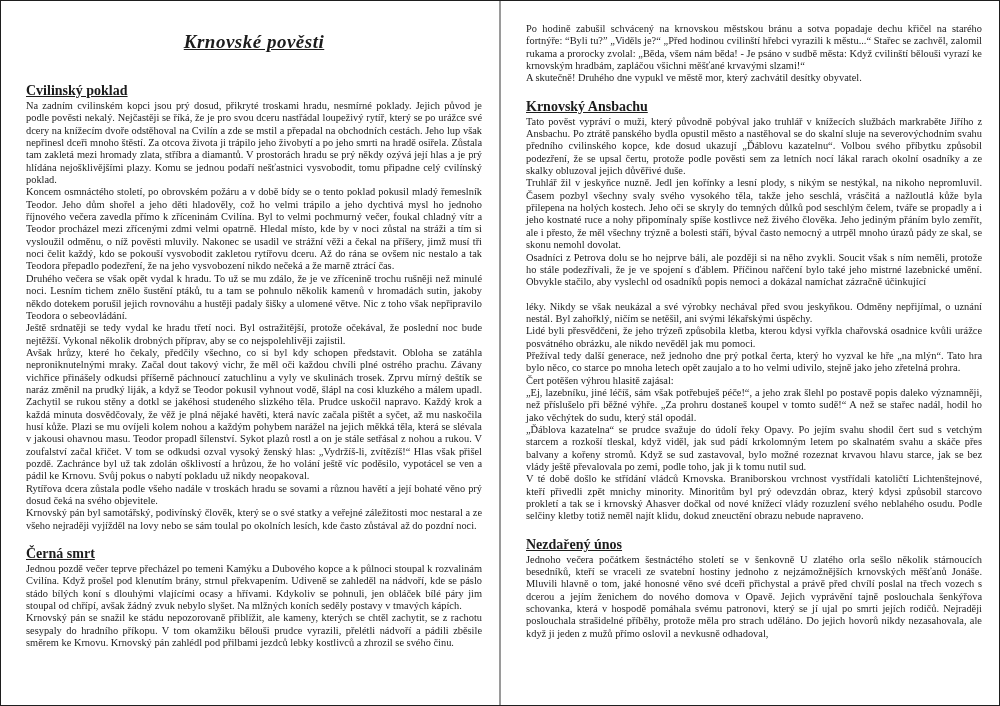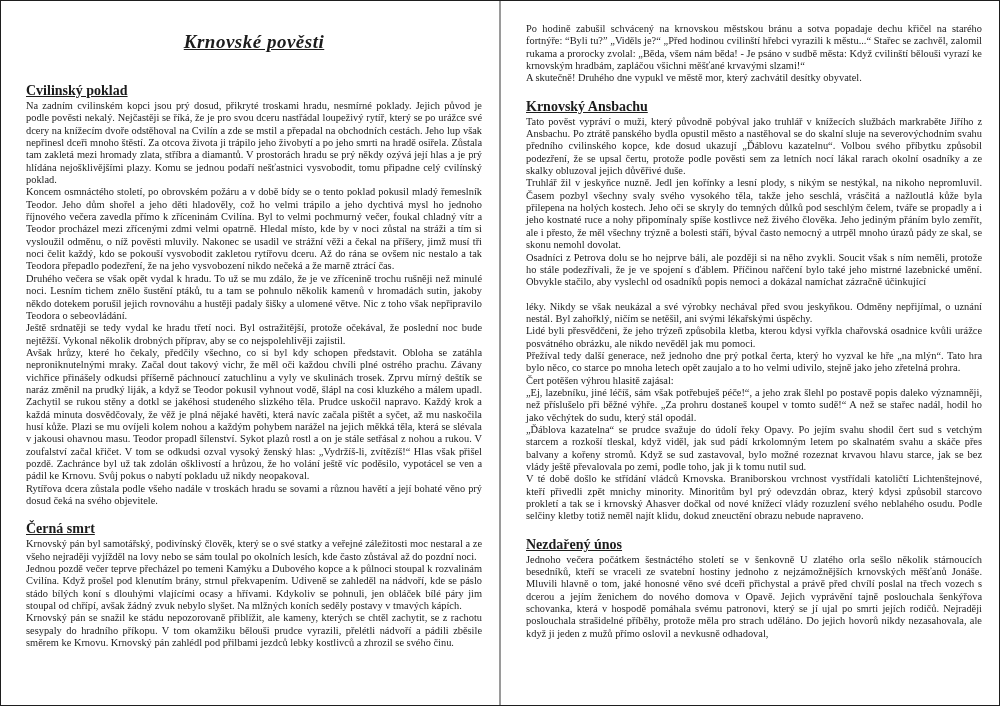--- a/index.html
+++ b/index.html
@@ -55,22 +55,22 @@
 <div class="doc">
   <div class="page page-left">
       <div class="block title">Krnovské pověsti</div>
       <div class="block heading">Cvilinský poklad</div>
       <div class="block para">Na zadním cvilinském kopci jsou prý dosud, přikryté troskami hradu, nesmírné poklady. Jejich původ je podle pověsti nekalý. Nejčastěji se říká, že je pro svou dceru nastřádal loupeživý rytíř, který se po urážce své dcery na knížecím dvoře odstěhoval na Cvilín a zde se mstil a přepadal na obchodních cestách. Jeho lup však nepřinesl dceři mnoho štěstí. Za otcova života ji trápilo jeho živobytí a po jeho smrti na hradě osiřela. Zůstala tam zakletá mezi hromady zlata, stříbra a diamantů. V prostorách hradu se prý někdy ozývá její hlas a je prý hlídána nejošklivějšími plazy. Komu se jednou podaří nešťastnici vysvobodit, tomu připadne celý cvilínský poklad.</div>
       <div class="block para">Koncem osmnáctého století, po obrovském požáru a v době bídy se o tento poklad pokusil mladý řemeslník Teodor. Jeho dům shořel a jeho děti hladověly, což ho velmi trápilo a jeho dychtivá mysl ho jednoho říjnového večera zavedla přímo k zříceninám Cvilína. Byl to velmi pochmurný večer, foukal chladný vítr a Teodor procházel mezi zřícenými zdmi velmi opatrně. Hledal místo, kde by v noci zůstal na stráži a tím si vysloužil odměnu, o níž pověsti mluvily. Nakonec se usadil ve strážní věži a čekal na příšery, jimž musí tři noci čelit každý, kdo se pokouší vysvobodit zakletou rytířovu dceru. Až do rána se ovšem nic nestalo a tak Teodora přepadlo podezření, že na jeho vysvobození nikdo nečeká a že marně ztrácí čas.</div>
       <div class="block para">Druhého večera se však opět vydal k hradu. To už se mu zdálo, že je ve zřícenině trochu rušněji než minulé noci. Lesním tichem znělo šustění ptáků, tu a tam se pohnulo několik kamenů v hromadách sutin, jakoby někdo dotekem porušil jejich rovnováhu a hustěji padaly šišky a ulomené větve. Nic z toho však nepřipravilo Teodora o sebeovládání.</div>
       <div class="block para">Ještě srdnatěji se tedy vydal ke hradu třetí noci. Byl ostražitější, protože očekával, že poslední noc bude nejtěžší. Vykonal několik drobných příprav, aby se co nejspolehlivěji zajistil.</div>
       <div class="block para">Avšak hrůzy, které ho čekaly, předčily všechno, co si byl kdy schopen představit. Obloha se zatáhla neproniknutelnými mraky. Začal dout takový vichr, že měl oči každou chvíli plné ostrého prachu. Závany vichřice přinášely odkudsi příšerně páchnoucí zatuchlinu a vyly ve skulinách trosek. Zprvu mírný deštík se naráz změnil na prudký liják, a když se Teodor pokusil vyhnout vodě, šlápl na cosi kluzkého a málem upadl. Zachytil se rukou stěny a dotkl se jakéhosi studeného slizkého těla. Prudce uskočil napravo. Každý krok a každá minuta dosvědčovaly, že věž je plná nějaké havěti, která navíc začala pištět a syčet, až mu naskočila husí kůže. Plazi se mu ovíjeli kolem nohou a každým pohybem narážel na jejich měkká těla, která se slévala v jakousi ohavnou masu. Teodor propadl šílenství. Sykot plazů rostl a on je stále setřásal z nohou a rukou. V zoufalství začal křičet. V tom se odkudsi ozval vysoký ženský hlas: „Vydržíš-li, zvítězíš!“ Hlas však přišel pozdě. Zachránce byl už tak zdolán ošklivostí a hrůzou, že ho volání ještě víc poděsilo, vypotácel se ven a pádil ke Krnovu. Svůj pokus o nabytí pokladu už nikdy neopakoval.</div>
       <div class="block para">Rytířova dcera zůstala podle všeho nadále v troskách hradu se sovami a různou havětí a její bohaté věno prý dosud čeká na svého objevitele.</div>
+      <div class="block para">Krnovský pán byl samotářský, podivínský člověk, který se o své statky a veřejné záležitosti moc nestaral a ze všeho nejraději vyjížděl na lovy nebo se sám toulal po okolních lesích, kde často zůstával až do pozdní noci.</div>
       <div class="block heading">Černá smrt</div>
-      <div class="block para">Krnovský pán byl samotářský, podivínský člověk, který se o své statky a veřejné záležitosti moc nestaral a ze všeho nejraději vyjížděl na lovy nebo se sám toulal po okolních lesích, kde často zůstával až do pozdní noci.</div>
       <div class="block para">Jednou pozdě večer teprve přecházel po temeni Kamýku a Dubového kopce a k půlnoci stoupal k rozvalinám Cvilína. Když prošel pod klenutím brány, strnul překvapením. Udiveně se zahleděl na nádvoří, kde se páslo stádo bílých koní s dlouhými vlajícími ocasy a hřívami. Kdykoliv se pohnuli, jen obláček bílé páry jim stoupal od chřípí, avšak žádný zvuk nebylo slyšet. Na mlžných koních seděly postavy v tmavých kápích.</div>
       <div class="block para">Krnovský pán se snažil ke stádu nepozorovaně přiblížit, ale kameny, kterých se chtěl zachytit, se z rachotu sesypaly do hradního příkopu. V tom okamžiku bělouši prudce vyrazili, přelétli nádvoří a pádili zběsile směrem ke Krnovu. Krnovský pán zahlédl pod přilbami jezdců lebky kostlivců a zhrozil se svého činu.</div>
     </div>
   <div class="page page-right">
       <div class="block para">Po hodině zabušil schvácený na krnovskou městskou bránu a sotva popadaje dechu křičel na starého fortnýře: “Byli tu?” „Viděls je?“ „Před hodinou cvilinští hřebci vyrazili k městu...“ Stařec se zachvěl, zalomil rukama a prorocky zvolal: „Běda, všem nám běda! - Je psáno v sudbě města: Když cvilinští bělouši vyrazí ke krnovským hradbám, zapláčou všichni měšťané krvavými slzami!“</div>
       <div class="block para">A skutečně! Druhého dne vypukl ve městě mor, který zachvátil desítky obyvatel.</div>
       <div class="block heading">Krnovský Ansbachu</div>
       <div class="block para">Tato pověst vypráví o muži, který původně pobýval jako truhlář v knížecích službách markraběte Jiřího z Ansbachu. Po ztrátě panského bydla opustil město a nastěhoval se do skalní sluje na severovýchodním svahu předního cvilinského kopce, kde dosud ukazují „Ďáblovu kazatelnu“. Volbou svého příbytku způsobil podezření, že se upsal čertu, protože podle pověsti sem za letních nocí lákal rarach okolní osadníky a ze skalky obluzoval jejich důvěřivé duše.</div>
       <div class="block para">Truhlář žil v jeskyňce nuzně. Jedl jen kořínky a lesní plody, s nikým se nestýkal, na nikoho nepromluvil. Časem pozbyl všechny svaly svého vysokého těla, takže jeho seschlá, vrásčitá a nažloutlá kůže byla přilepena na holých kostech. Jeho oči se skryly do temných důlků pod seschlým čelem, tváře se propadly a i jeho kostnaté ruce a nohy připomínaly spíše kostlivce než živého člověka. Jeho jediným přáním bylo zemřít, ale i přesto, že měl všechny trýzně a bolesti stáří, býval často nemocný a utrpěl mnoho úrazů pády ze skal, se skonu nemohl dovolat.</div>
       <div class="block para">Osadníci z Petrova dolu se ho nejprve báli, ale později si na něho zvykli. Soucit však s ním neměli, protože ho stále podezřívali, že je ve spojení s ďáblem. Příčinou nařčení bylo také jeho mistrné lazebnické umění. Obvykle stačilo, aby vyslechl od osadníků popis nemoci a dokázal namíchat zázračně účinkující</div>

